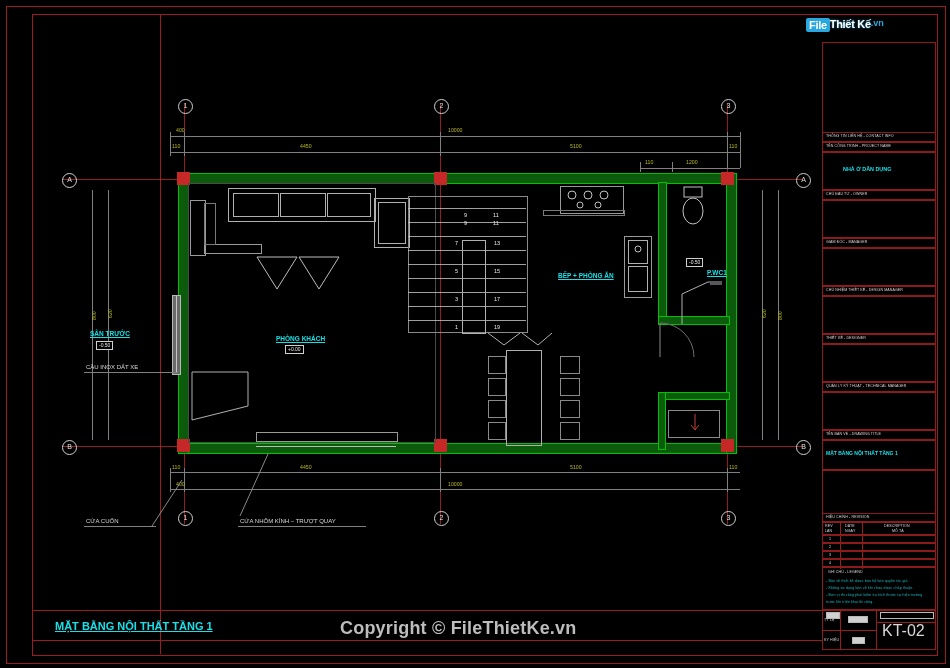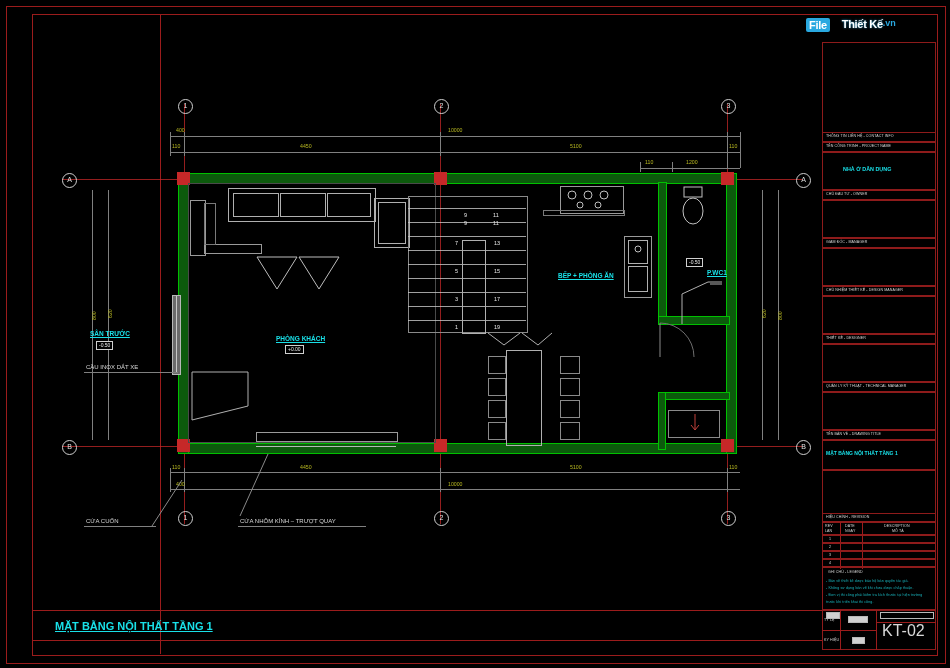--- a/index.html
+++ b/index.html
@@ -28,21 +28,21 @@
         padding:0 2px;line-height:7px;white-space:nowrap;}
   .stairno{position:absolute;color:#e8e8e8;font-size:5.5px;}
   
   .tbrow{position:absolute;border:1px solid #8e1b1b;box-sizing:border-box;}
   .tblab{position:absolute;color:#d8d8d8;font-size:3.6px;line-height:4px;white-space:nowrap;letter-spacing:0.1px;}
   .tbval{position:absolute;color:#19e0e8;font-size:5.4px;font-weight:bold;white-space:nowrap;}
   
   #logo{position:absolute;left:806px;top:18px;height:17px;display:flex;align-items:flex-start;}
   .lgfile{background:#29a8e0;color:#fff;font-size:11px;font-weight:bold;padding:1px 3px;border-radius:2px;
           font-family:"Liberation Sans",sans-serif;letter-spacing:-0.3px;}
-  .lgtk{color:#fff;font-size:11px;font-weight:bold;margin-left:12px;letter-spacing:-0.3px;
+  .lgtk{color:#fff;font-size:11px;font-weight:bold;margin-left:0;letter-spacing:-0.3px;
         text-shadow:0 0 2px #29a8e0;}
   .lgvn{color:#29a8e0;font-size:9px;font-weight:bold;}
   #copyright{position:absolute;left:340px;top:618px;color:#bdbdbd;font-size:18px;font-weight:bold;
              letter-spacing:0.2px;font-family:"Liberation Sans",sans-serif;}
   #maintitle{position:absolute;left:55px;top:620px;color:#19e0e8;font-size:11px;font-weight:bold;
              text-decoration:underline;white-space:nowrap;}
   .sofa{position:absolute;border:1px solid #b0b0b0;}
   .furn{position:absolute;border:1px solid #9a9a9a;}
   .furn2{position:absolute;border:1px solid #7a7a7a;}
 </style>
@@ -343,17 +343,18 @@
     <line x1="32" y1="2" x2="2" y2="48" stroke="#8a8a8a" stroke-width="1"></line>
   </svg>
 
   <div class="leader" style="left:240px;top:518px;">CỬA NHÔM KÍNH – TRƯỢT QUAY</div>
   <div class="hline gry" style="left:238px;top:526px;width:128px;"></div>
   <svg class="abs" style="left:238px;top:452px;" width="40" height="66">
     <line x1="2" y1="64" x2="30" y2="2" stroke="#8a8a8a" stroke-width="1"></line>
   </svg>
 
   <div id="maintitle">MẶT BẰNG NỘI THẤT TẦNG 1</div>
+  <div id="copyright">Copyright © FileThietKe.vn</div>
 
   <div class="hline red" style="left:32px;top:610px;width:790px;"></div>
   <div class="hline red" style="left:32px;top:640px;width:790px;"></div>
 
 </div>
 
 </body></html>

